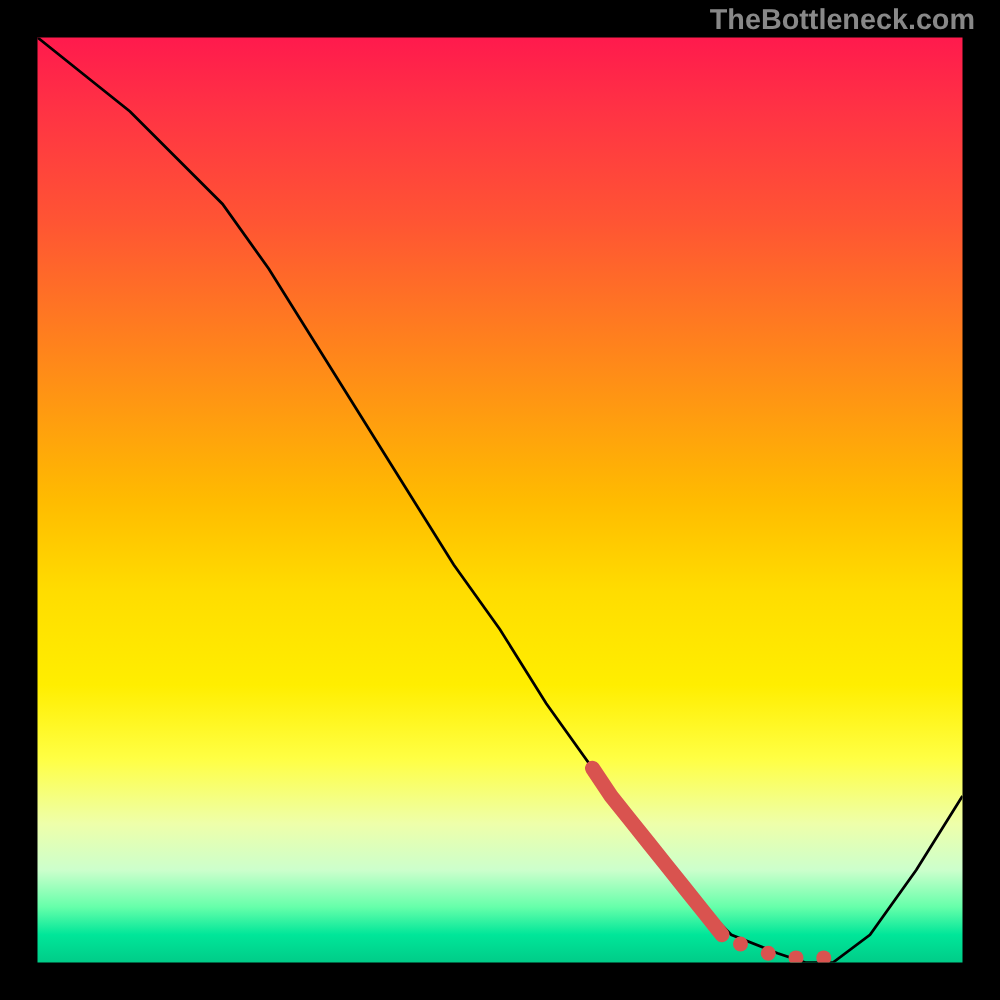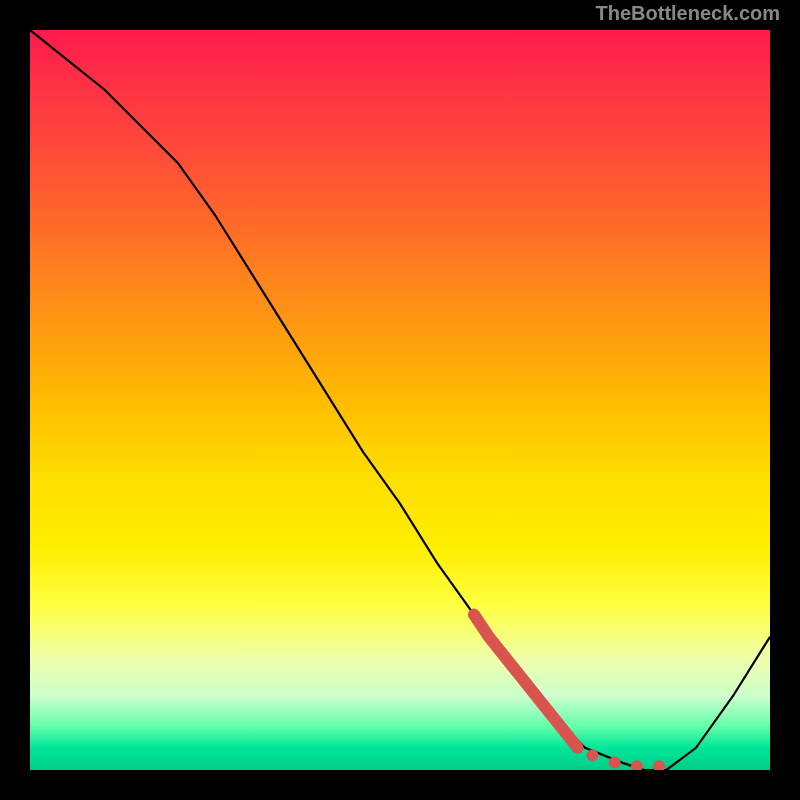--- a/index.html
+++ b/index.html
@@ -9,21 +9,21 @@
     width: 800px;
     height: 800px;
     position: relative;
     font-family: Arial, sans-serif;
   }
   .watermark {
     position: absolute;
     top: 2px;
     right: 20px;
     color: #888;
-    font-size: 20px;
+    font-size: 23px;
     font-weight: bold;
     z-index: 10;
   }
   .plot-area {
     position: absolute;
     left: 30px;
     top: 30px;
     width: 740px;
     height: 740px;
     background: linear-gradient(to bottom,

